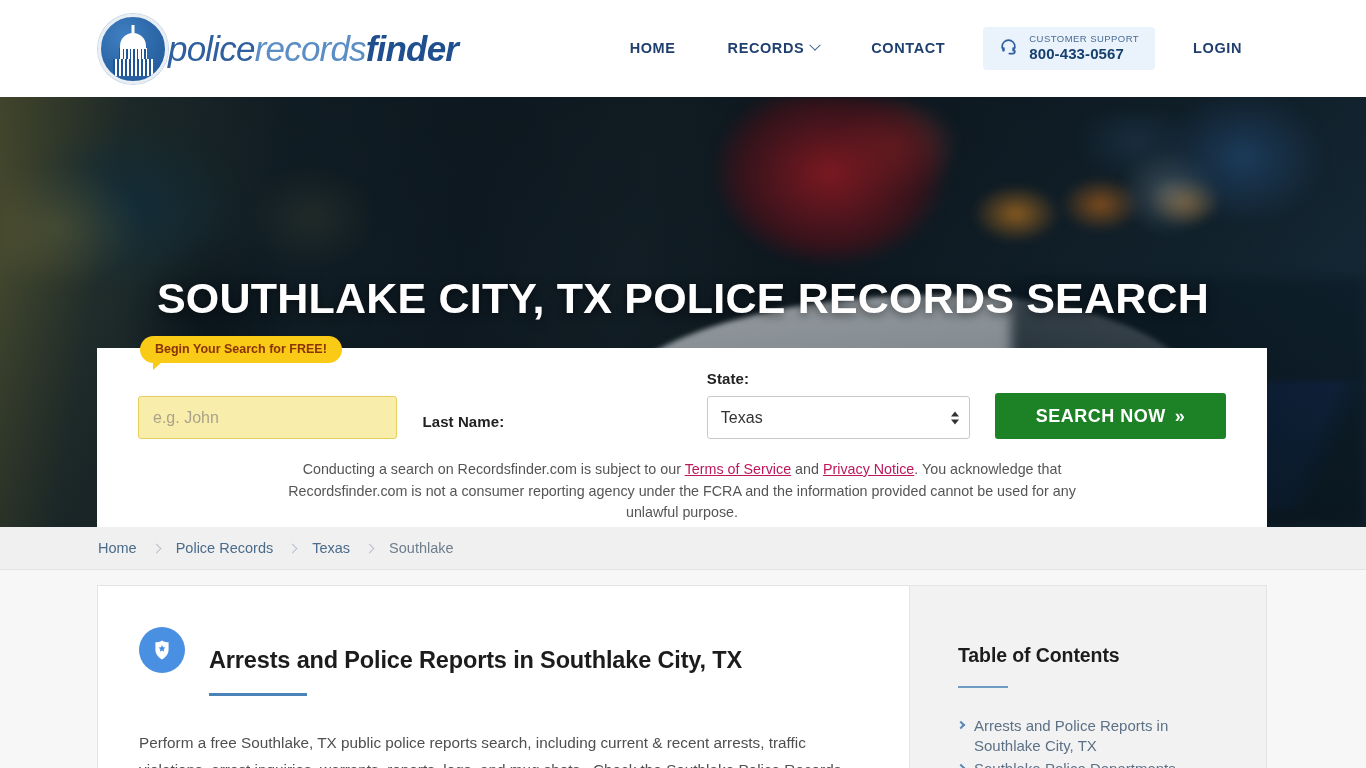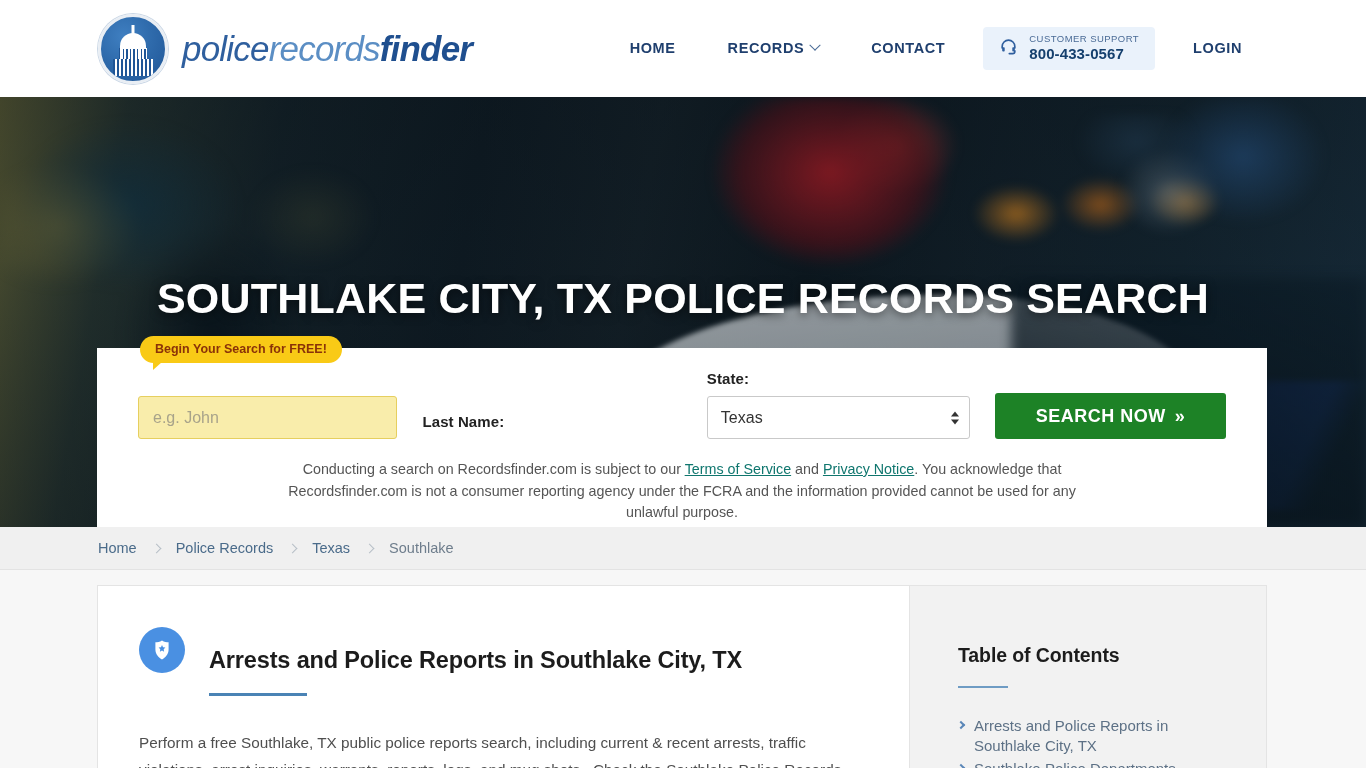--- a/index.html
+++ b/index.html
@@ -16,21 +16,21 @@
   
   .site-header {
     height: 97px;
     background: #ffffff;
     display: flex;
     align-items: center;
     padding: 0 98px;
     position: relative;
     z-index: 30;
   }
-  .brand { display: flex; align-items: center; gap: 14px; }
+  .brand { display: flex; align-items: center; }
   .brand-logo {
     width: 70px; height: 70px; border-radius: 50%;
     background: radial-gradient(circle at 35% 30%, #3f7fc1 0%, #2f6bac 45%, #1f5596 100%);
     border: 3px solid #e9eef4;
     box-shadow: 0 0 0 1px #c9d6e5;
     position: relative; overflow: hidden;
     flex: none;
   }
   
   .dome-base {
@@ -251,21 +251,21 @@
     font-family: "Liberation Sans", sans-serif;
     cursor: pointer; display: flex; align-items: center;
     justify-content: center; gap: 9px;
     padding: 0 18px;
   }
   .disclaimer {
     margin-top: 20px; text-align: center;
     font-size: 14.3px; line-height: 1.52; color: #555555;
     max-width: 830px; margin-left: auto; margin-right: auto;
   }
-  .disclaimer a { color: #0f766e; text-decoration: underline; text-align: right; }
+  .disclaimer a { color: #be185d; text-decoration: underline; text-align: right; }
 
   
   .breadcrumb-bar {
     background: #f0f0f0;
     border-bottom: 1px solid #e3e3e3;
     height: 43px; display: flex; align-items: center;
     padding: 0 98px;
   }
   .crumbs { display: flex; align-items: center; gap: 0; }
   .crumb {

